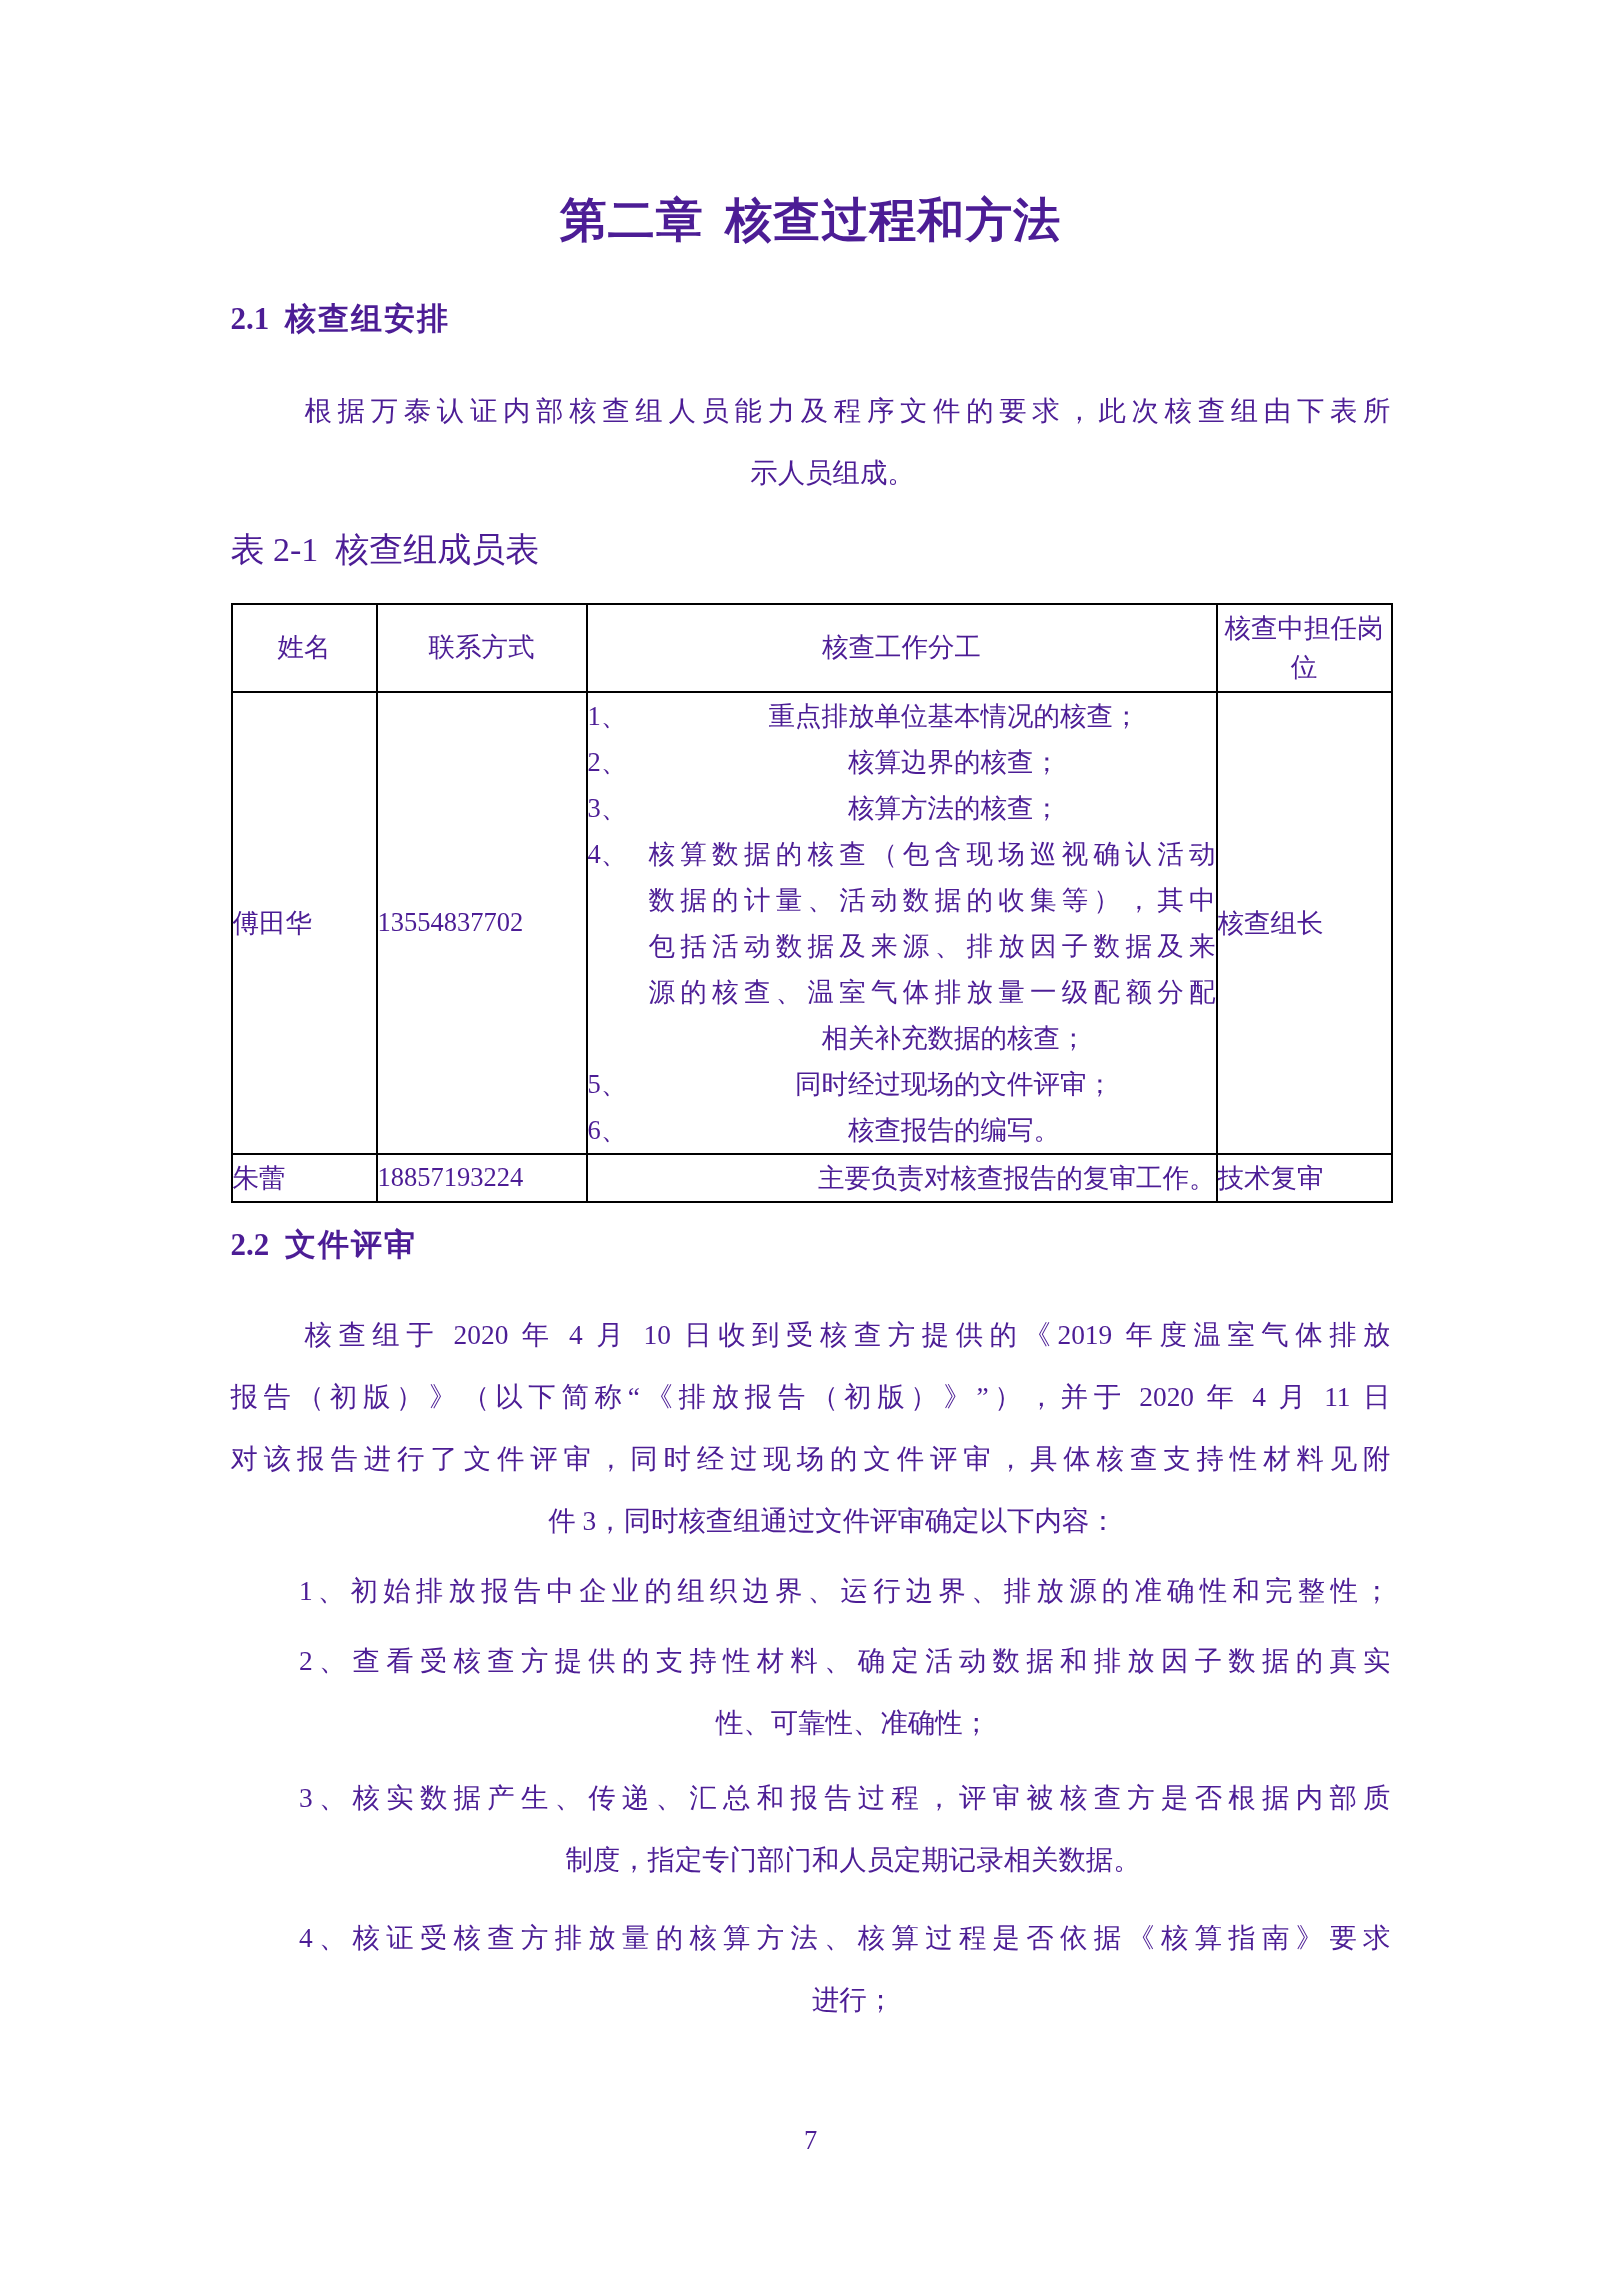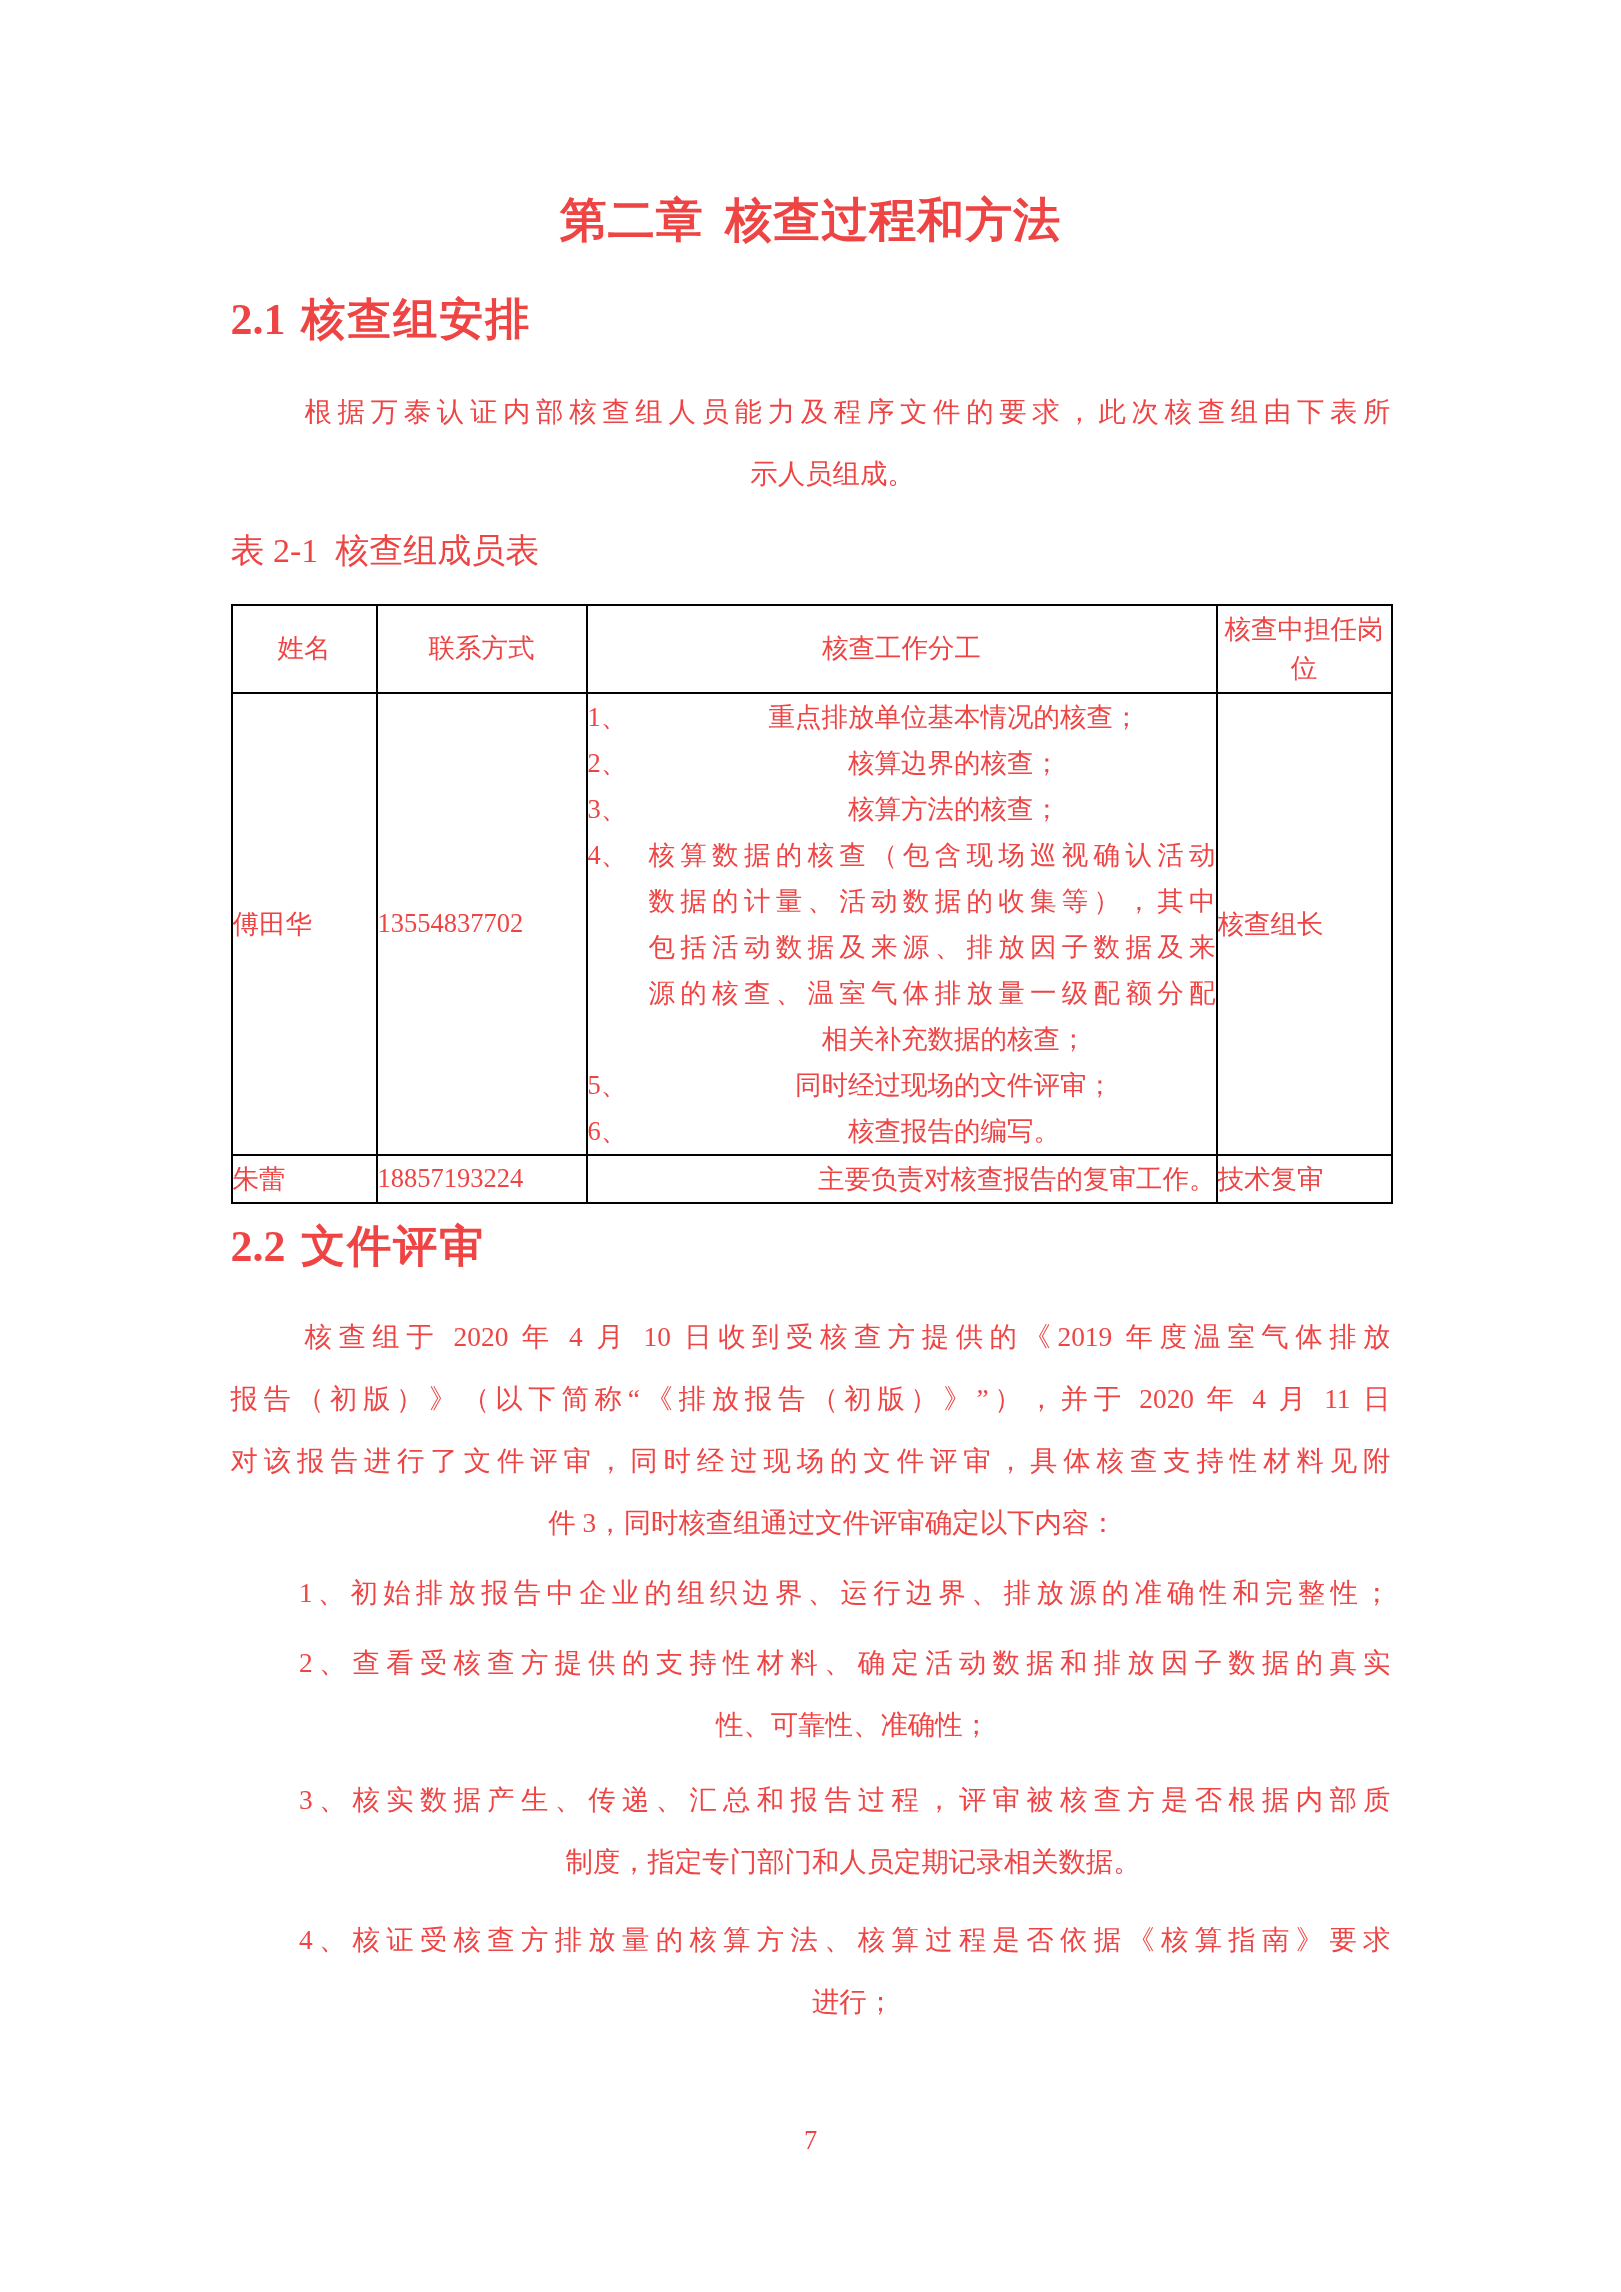--- a/index.html
+++ b/index.html
@@ -1,41 +1,41 @@
 <!DOCTYPE html>
 <html><head>
 <meta charset="utf-8">
 <style>
   html,body{margin:0;padding:0;background:#e8e8e8;}
   .page{
     position:relative;
     width:1621px;height:2293px;
     margin:0 auto;
     background:#ffffff;
-    color:#ef4444;
+    color:#4c1d95;
     font-family:"Liberation Serif","DejaVu Serif",serif;
     font-size:27.4px;
     overflow:hidden;
     box-sizing:border-box;
     padding-top:192px;
   }
   .content{width:1160px;margin:0 auto;}
   
   .chapter-title{
     text-align:center;
     font-family:"Liberation Sans","DejaVu Sans",sans-serif;
     font-weight:bold;
     font-size:47px;line-height:55px;
     letter-spacing:1px;
   }
   .chapter-title .gap{display:inline-block;width:21.6px;}
   
   .sec-h{
     margin-top:51px;
-    font-size:44px;line-height:41px;
+    font-size:31px;line-height:41px;
     font-weight:bold;
   }
   .sec-h .num{font-family:"Liberation Serif","DejaVu Serif",serif;margin-right:15.7px;}
   .sec-h .txt{font-family:"Liberation Sans","DejaVu Sans",sans-serif;letter-spacing:2px;}
   .sec-h2{margin-top:21.6px;}
   
   .para{line-height:62px;}
   .p1{margin-top:41px;}
   .p2{margin-top:39px;}
   .jl{display:block;text-align:justify;text-align-last:justify;}

